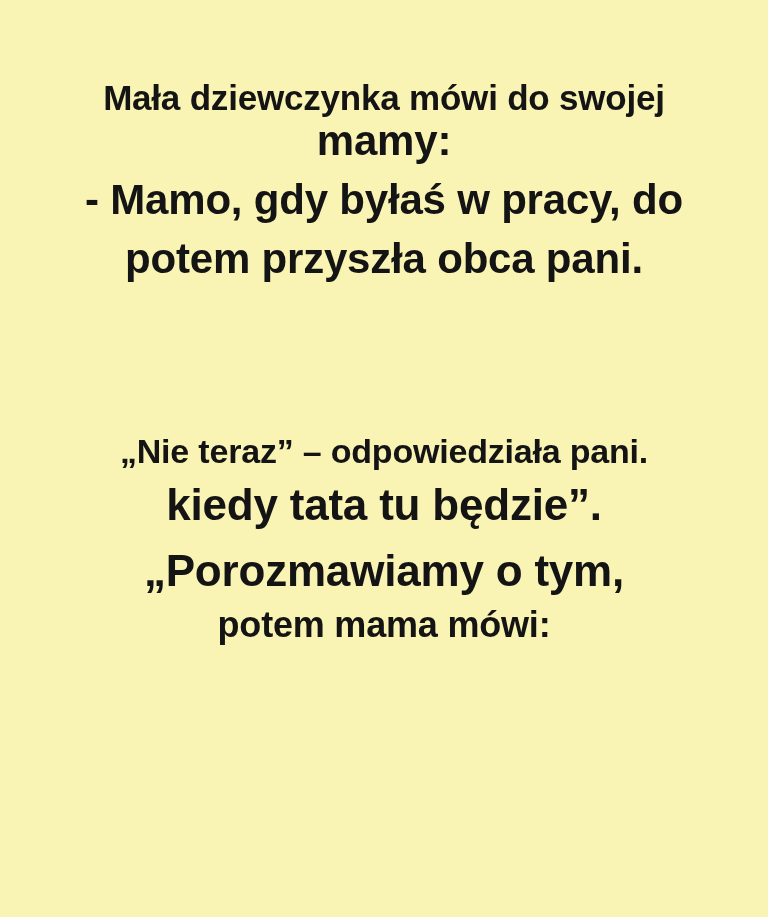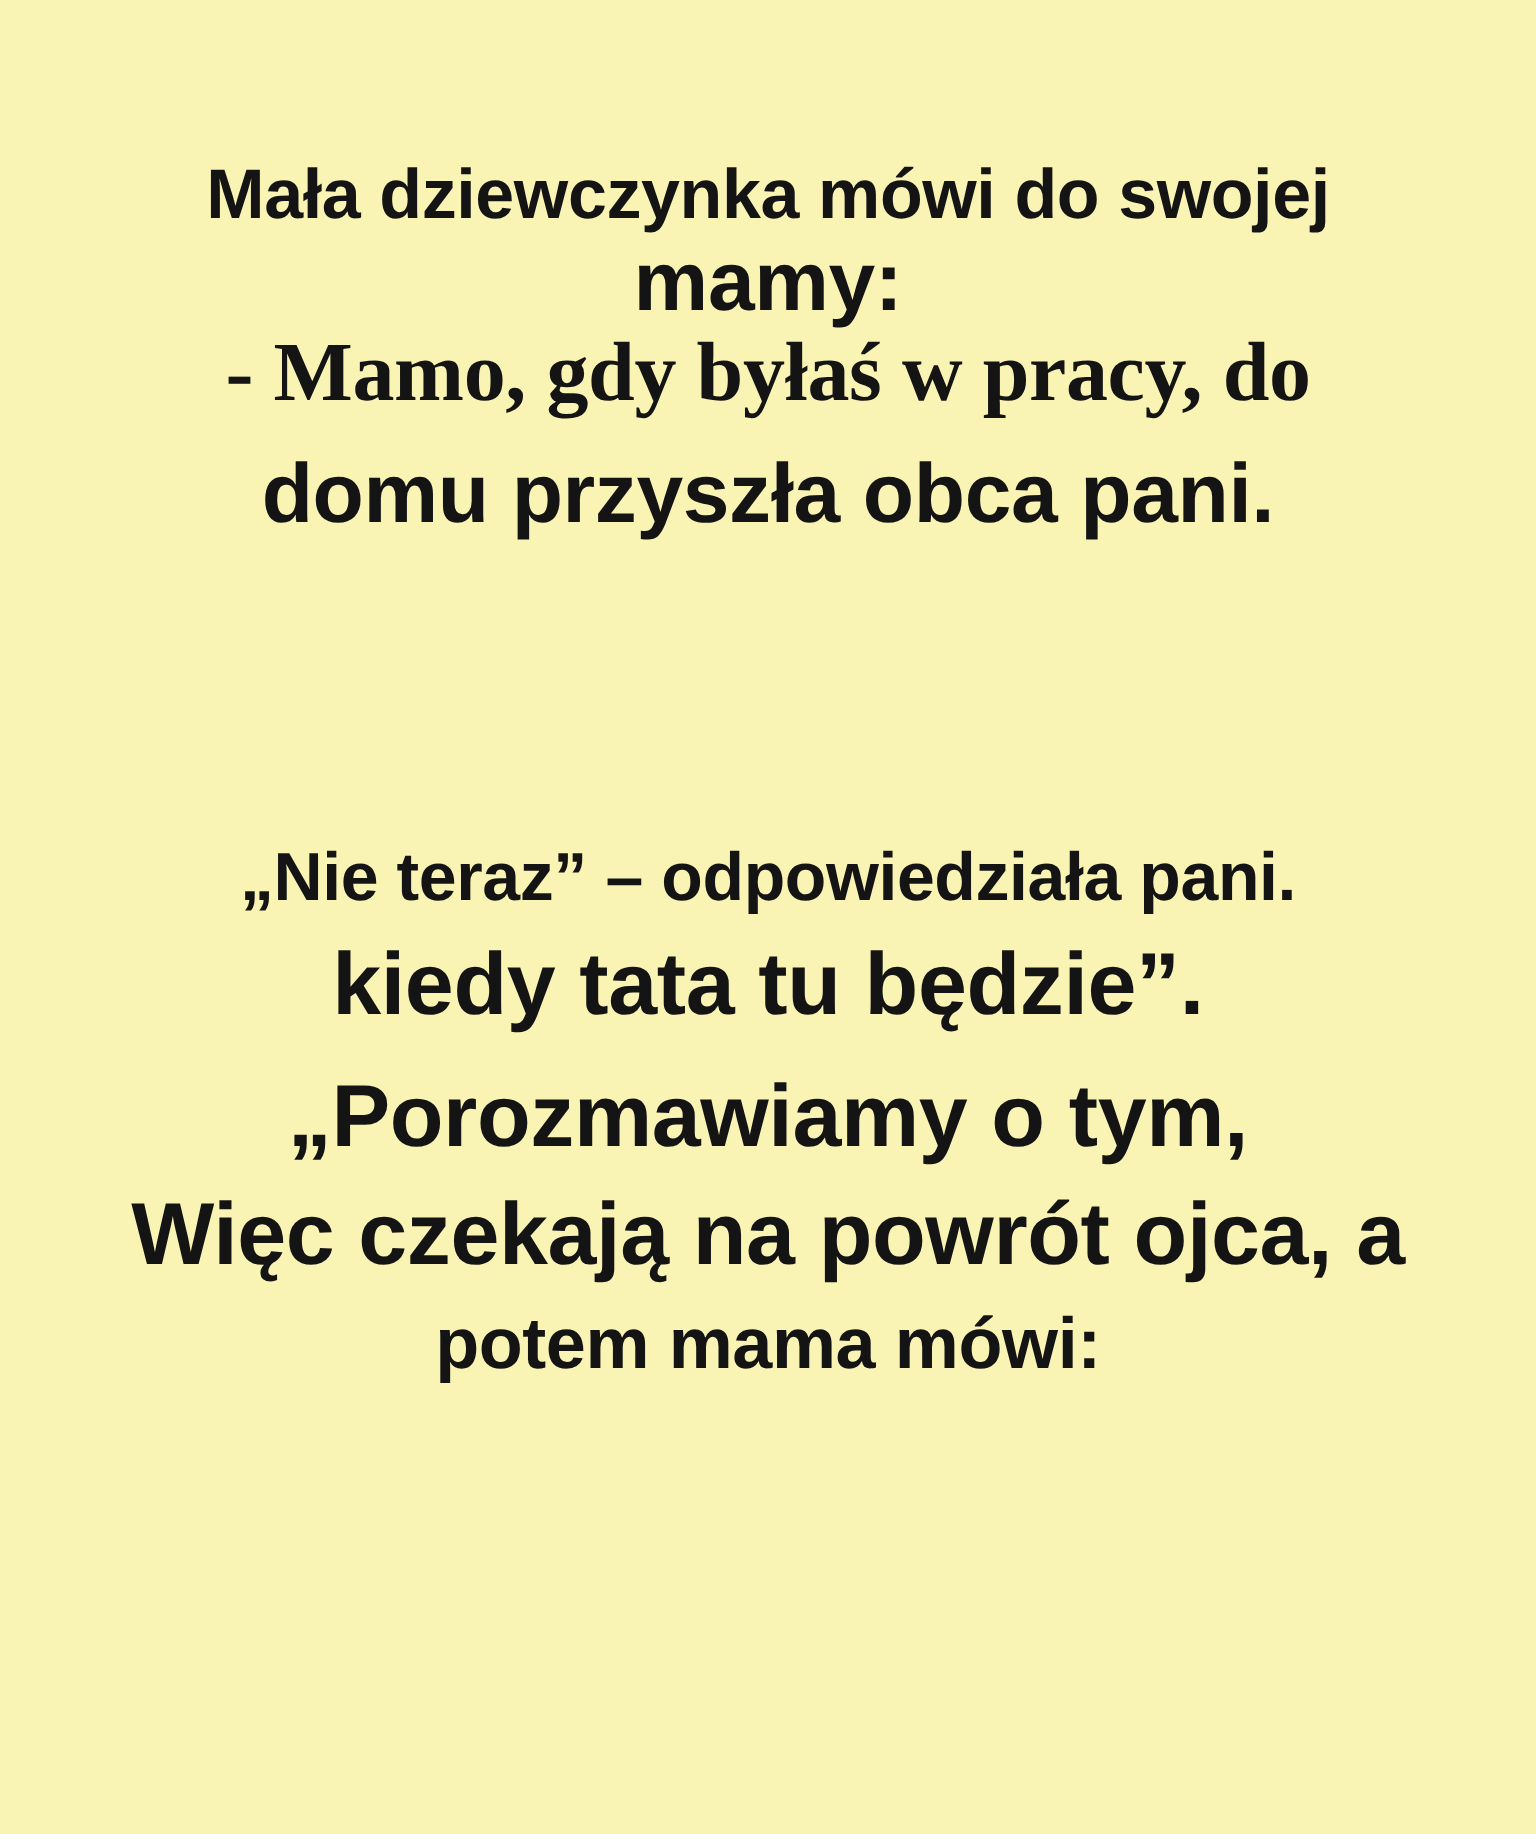--- a/index.html
+++ b/index.html
@@ -32,47 +32,46 @@
     display: block;
     text-align: center;
     font-weight: 700;
     line-height: 1.12;
     letter-spacing: -0.2px;
     white-space: nowrap;
   }
   
   .l1 { font-size: 35px; margin-top: 78px; }
   .l2 { font-size: 42px; }
-  .l3 { font-size: 42px; margin-top: 0; font-family: Liberation Serif, serif; }
+  .l3 { font-size: 42px; margin-top: 12px; }
   .l4 { font-size: 42px; margin-top: 12px; }
 
   .gap { height: 150px; }
 
   
   .l5 { font-size: 34px; }
   .l6 { font-size: 44px; margin-top: 16px; }
   .l7 { font-size: 44px; margin-top: 10px; }
   .l8 { font-size: 44px; margin-top: 10px; }
   .l9 { font-size: 36px; margin-top: 10px; }
 </style>
 </head>
 <body>
 
 <div class="page">
 
   <div class="block">
     <span class="line l1">Mała dziewczynka mówi do swojej</span>
     <span class="line l2">mamy:</span>
     <span class="line l3">- Mamo, gdy byłaś w pracy, do</span>
-    <span class="line l4">domu przyszła obca pani.</span>
+    <span class="line l4">potem przyszła obca pani.</span>
   </div>
 
   <div class="gap"></div>
 
   <div class="block">
     <span class="line l5">„Nie teraz” – odpowiedziała pani.</span>
     <span class="line l7">kiedy tata tu będzie”.</span>
     <span class="line l6">„Porozmawiamy o tym,</span>
-    <span class="line l8">Więc czekają na powrót ojca, a</span>
     <span class="line l9">potem mama mówi:</span>
   </div>
 
 </div>
 
 </body></html>

